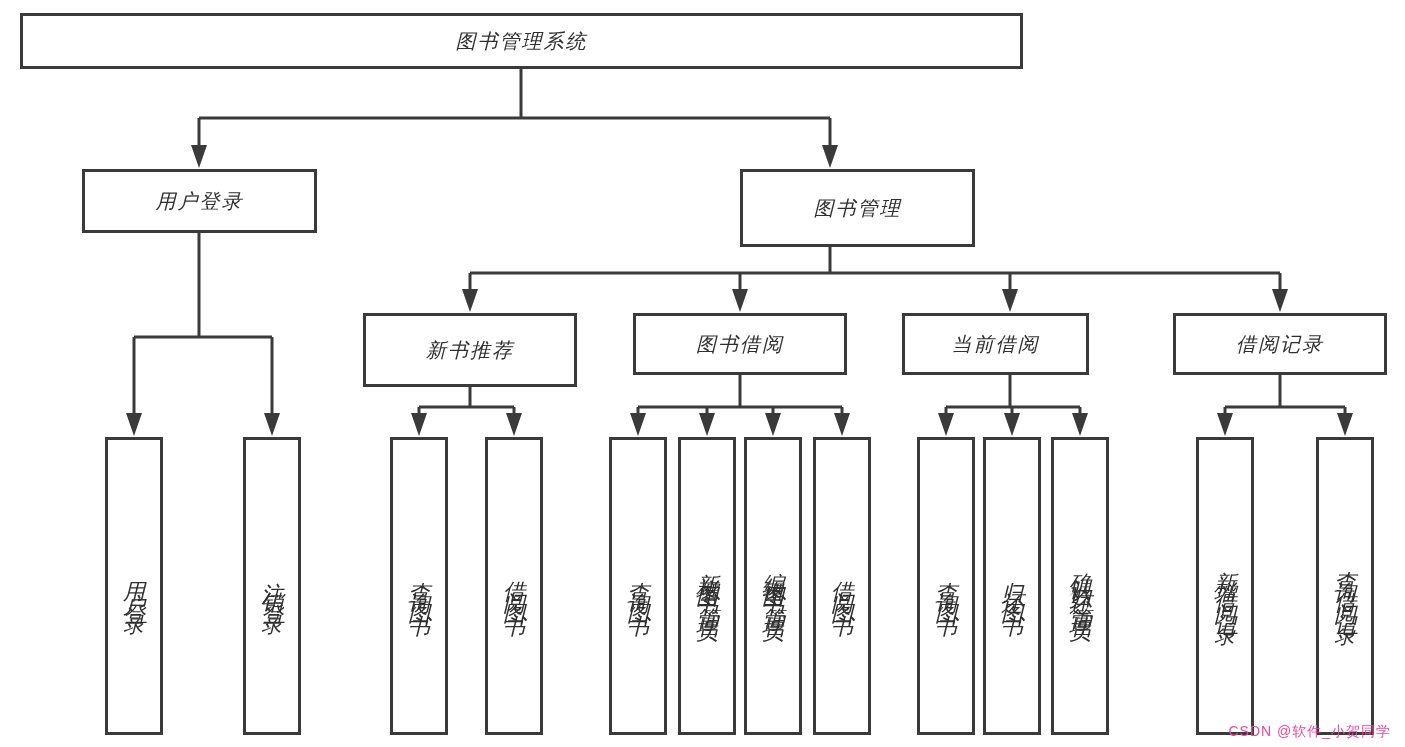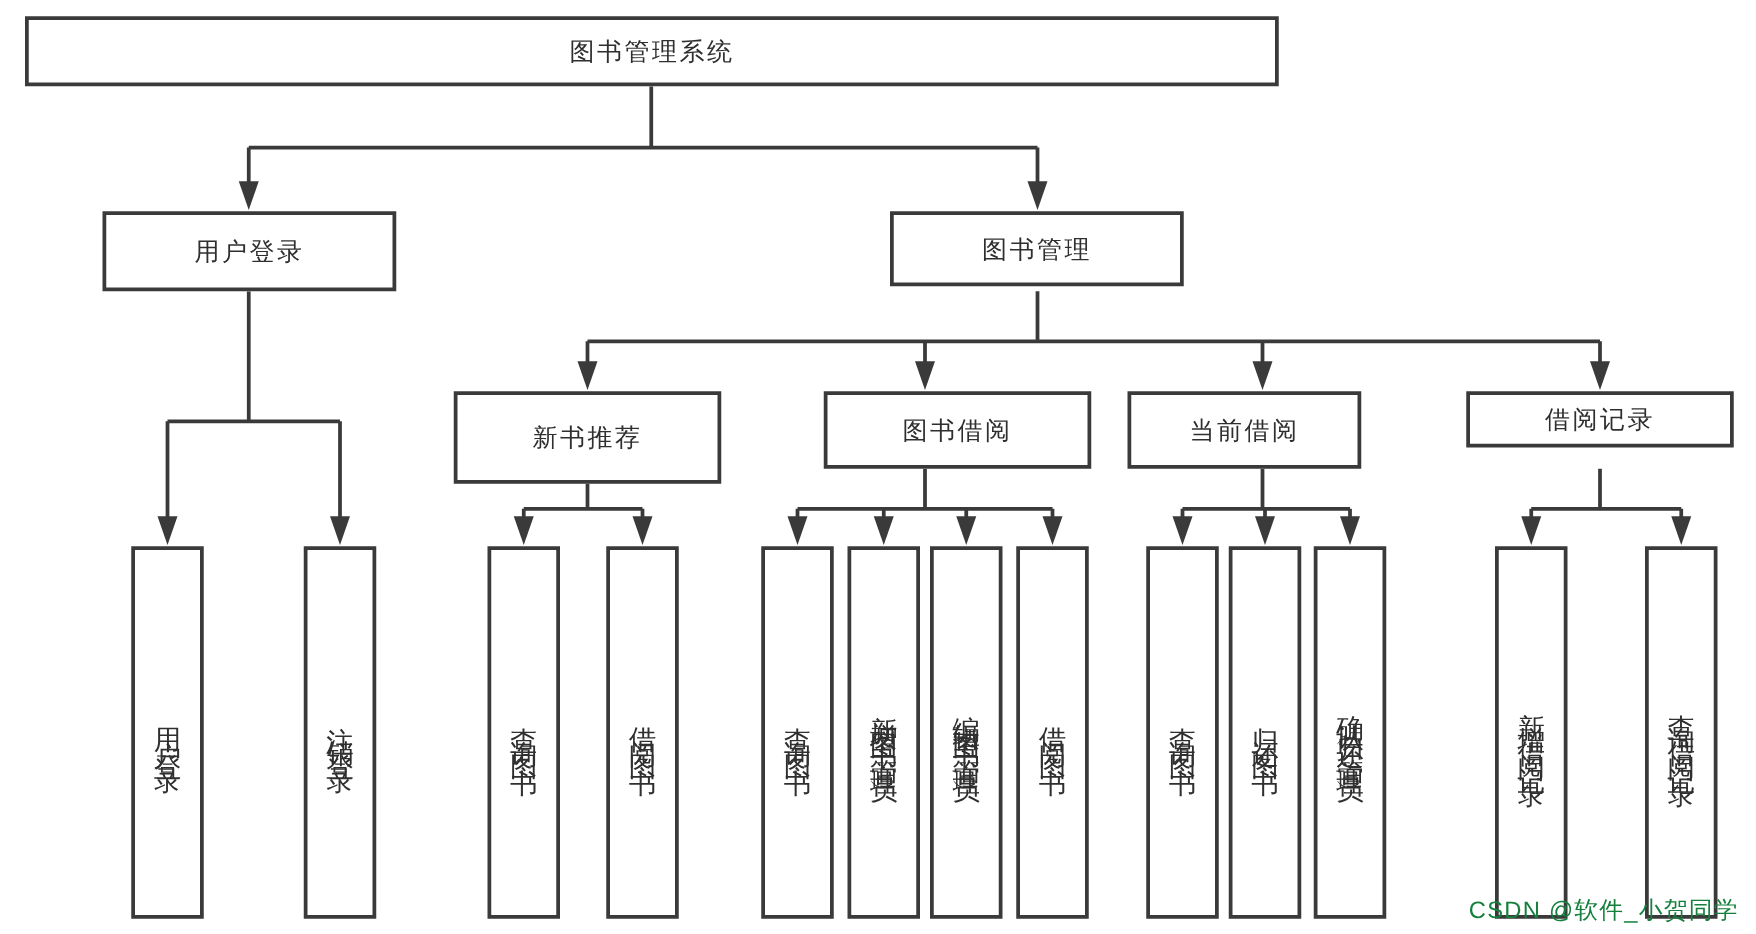--- a/index.html
+++ b/index.html
@@ -3,31 +3,31 @@
 <meta charset="utf-8">
 <style>
   html,body{margin:0;padding:0;background:#ffffff;}
   #canvas{
     position:relative;width:1405px;height:747px;background:#ffffff;overflow:hidden;
     font-family:"Liberation Sans","DejaVu Sans",sans-serif;color:#2f2f2f;
   }
   #connectors{position:absolute;left:0;top:0;}
   .box{
     position:absolute;box-sizing:border-box;border:3px solid #3a3a3a;background:#ffffff;
-    display:flex;align-items:center;justify-content:center;
+    display:flex;align-items:center;justify-content:center;font-style:italic;
   }
   .h{font-size:20px;letter-spacing:2px;white-space:nowrap;}
   .v .vtext{
     writing-mode:vertical-rl;text-orientation:mixed;
     font-size:22px;line-height:1;letter-spacing:11px;
   }
   .v.long .vtext{letter-spacing:7px;}
   #watermark{
     position:absolute;right:14px;bottom:6px;z-index:5;
-    font-size:19px;letter-spacing:1px;color:#15803d;white-space:nowrap;
+    font-size:14px;letter-spacing:1px;color:#ec4899;white-space:nowrap;
     pointer-events:none;
   }
 </style>
 </head>
 <body>
 
 <div id="canvas">
 
   <svg id="connectors" width="1405" height="747" viewBox="0 0 1405 747">
     <g stroke="#3a3a3a" stroke-width="3" fill="none">
@@ -69,34 +69,34 @@
     </g>
   </svg>
 
   <div class="box h" style="left:20px;top:13px;width:1003px;height:56px">
     <span>图书管理系统</span>
   </div>
 
   <div class="box h" style="left:82px;top:169px;width:235px;height:64px">
     <span>用户登录</span>
   </div>
-  <div class="box h" style="left:712px;top:169px;width:235px;height:60px">
+  <div class="box h" style="left:740px;top:169px;width:235px;height:78px">
     <span>图书管理</span>
   </div>
 
   <div class="box h" style="left:363px;top:313px;width:214px;height:74px">
     <span>新书推荐</span>
   </div>
-  <div class="box h" style="left:659px;top:313px;width:214px;height:62px">
+  <div class="box h" style="left:633px;top:313px;width:214px;height:62px">
     <span>图书借阅</span>
   </div>
   <div class="box h" style="left:902px;top:313px;width:187px;height:62px">
     <span>当前借阅</span>
   </div>
-  <div class="box h" style="left:1173px;top:313px;width:214px;height:45px">
+  <div class="box h" style="left:1173px;top:313px;width:214px;height:62px">
     <span>借阅记录</span>
   </div>
 
   <div class="box v" style="left:105px;top:437px;width:58px;height:298px">
     <span class="vtext">用户登录</span>
   </div>
   <div class="box v" style="left:243px;top:437px;width:58px;height:298px">
     <span class="vtext">注销登录</span>
   </div>
 

